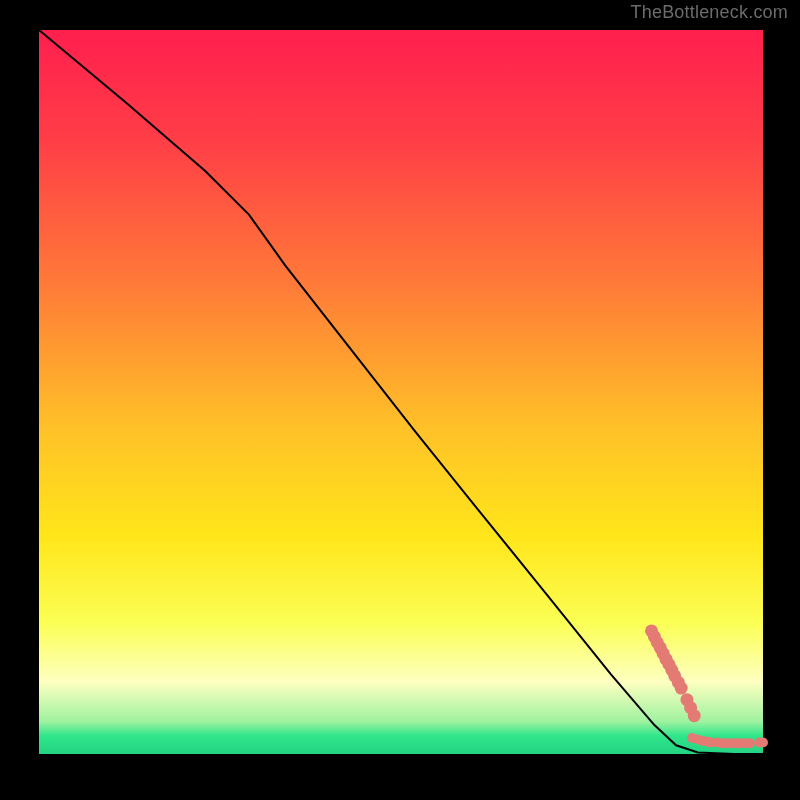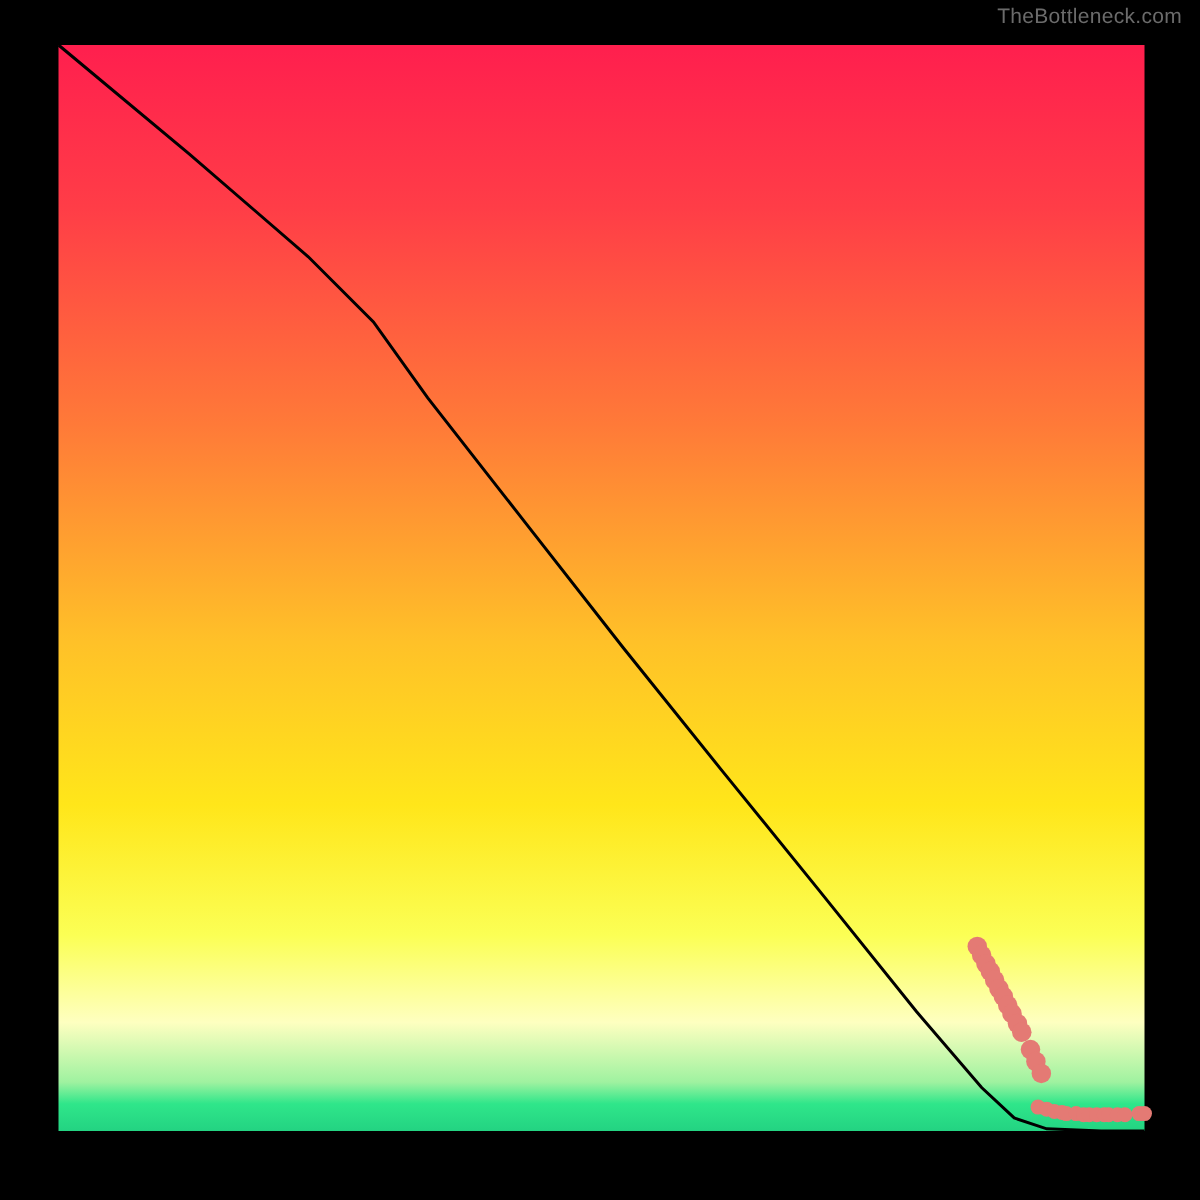--- a/index.html
+++ b/index.html
@@ -15,21 +15,21 @@
     position: relative;
     width: 800px;
     height: 800px;
     background: #000;
   }
   .watermark {
     position: absolute;
     top: 2px;
     right: 12px;
     color: #6b6b6b;
-    font-size: 14px;
+    font-size: 18px;
     font-weight: 400;
     letter-spacing: 0.2px;
     z-index: 5;
   }
   svg {
     position: absolute;
     top: 0;
     left: 0;
   }
 </style>

